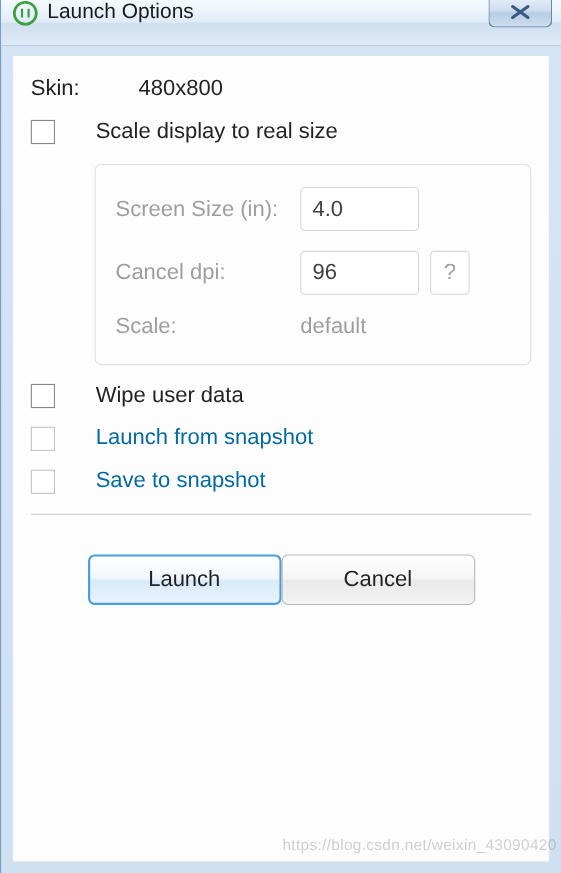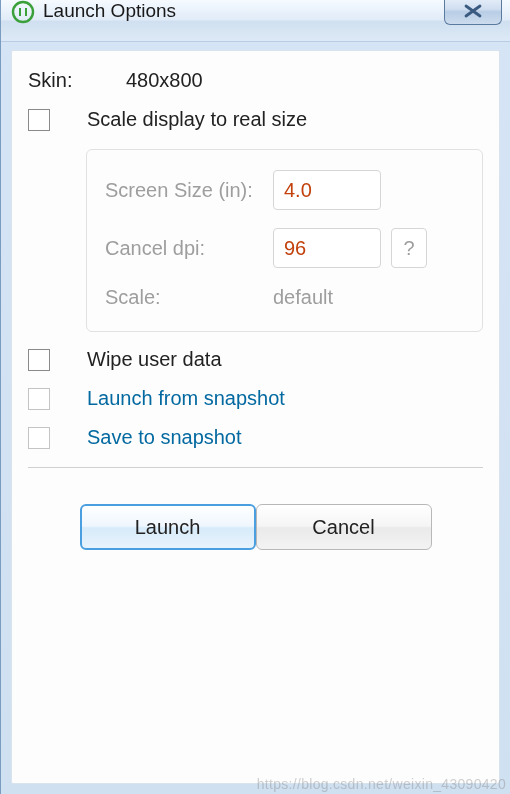--- a/index.html
+++ b/index.html
@@ -91,21 +91,21 @@
     .glbl { width: 168px; color: #9e9e9e; }
     .gval { color: #9e9e9e; }
     .txt {
       width: 108px; height: 40px;
       border: 1px solid #d6d6d6;
       border-radius: 4px;
       background: #fff;
       padding: 0 10px;
       font-size: 20px;
       font-family: inherit;
-      color: #c2410c;
+      color: #404040;
     }
     .helpbtn {
       width: 36px; height: 40px;
       margin-left: 10px;
       border: 1px solid #d6d6d6;
       border-radius: 4px;
       background: #fff;
       color: #9e9e9e;
       font-size: 20px;
       display: inline-flex; align-items:center; justify-content:center;
@@ -132,21 +132,21 @@
       background: linear-gradient(to bottom, #ffffff 0%, #eef6fd 48%, #d7ebfa 52%, #e8f3fc 100%);
       color: #222;
     }
     .btn-secondary {
       border: 1px solid #b8b8b8;
       background: linear-gradient(to bottom, #ffffff 0%, #f5f5f5 48%, #eaeaea 52%, #f3f3f3 100%);
       color: #222;
     }
     .watermark {
       position: absolute;
-      right: 4px; bottom: 2px;
+      right: 4px; bottom: 18px;
       font-size: 14px;
       color: rgba(120,120,120,0.35);
       letter-spacing: 0.3px;
     }
   </style>
 </head>
 <body>
 
 <div class="window">
 

